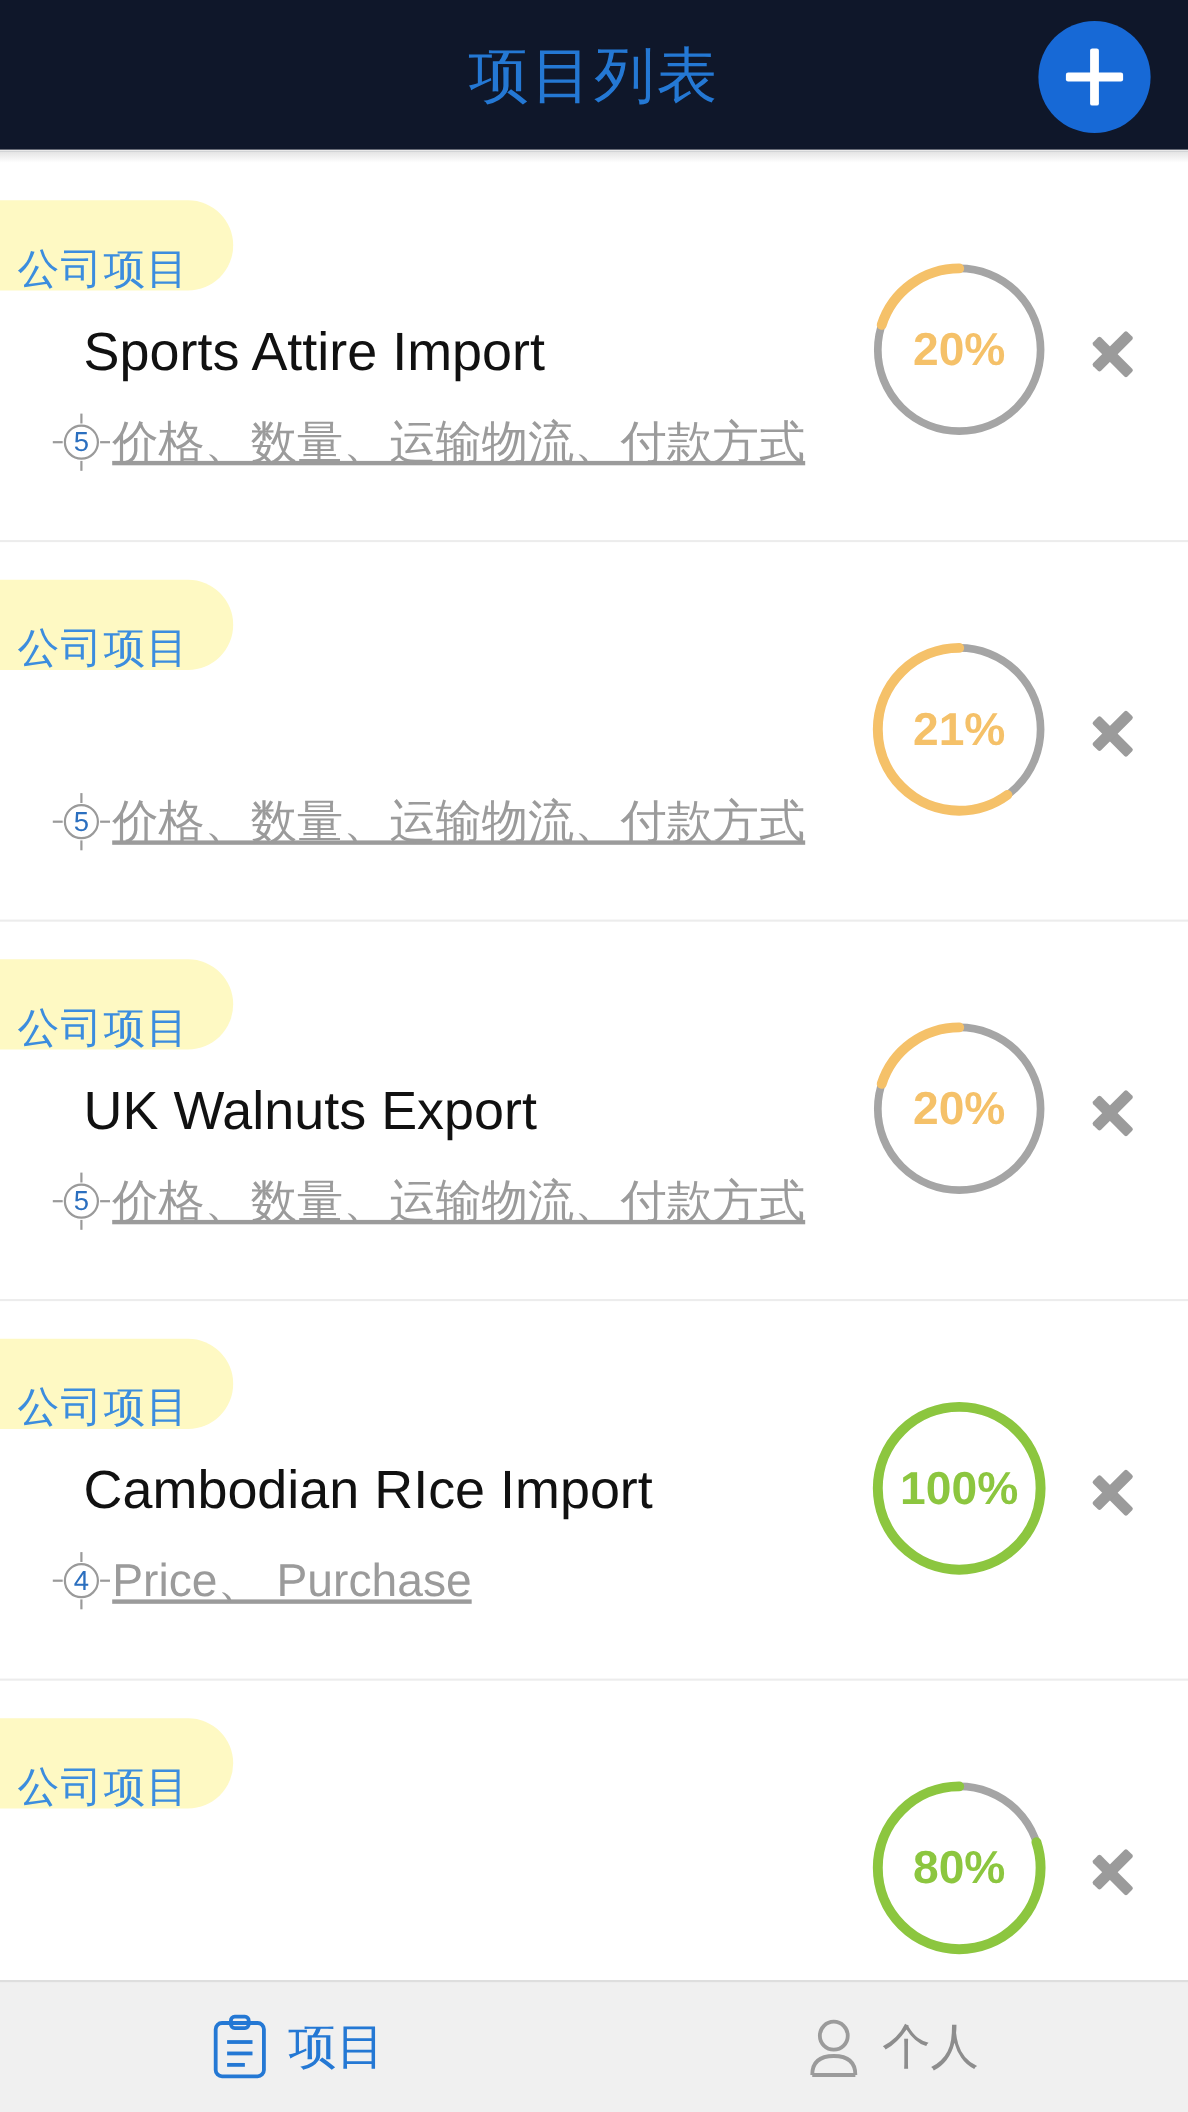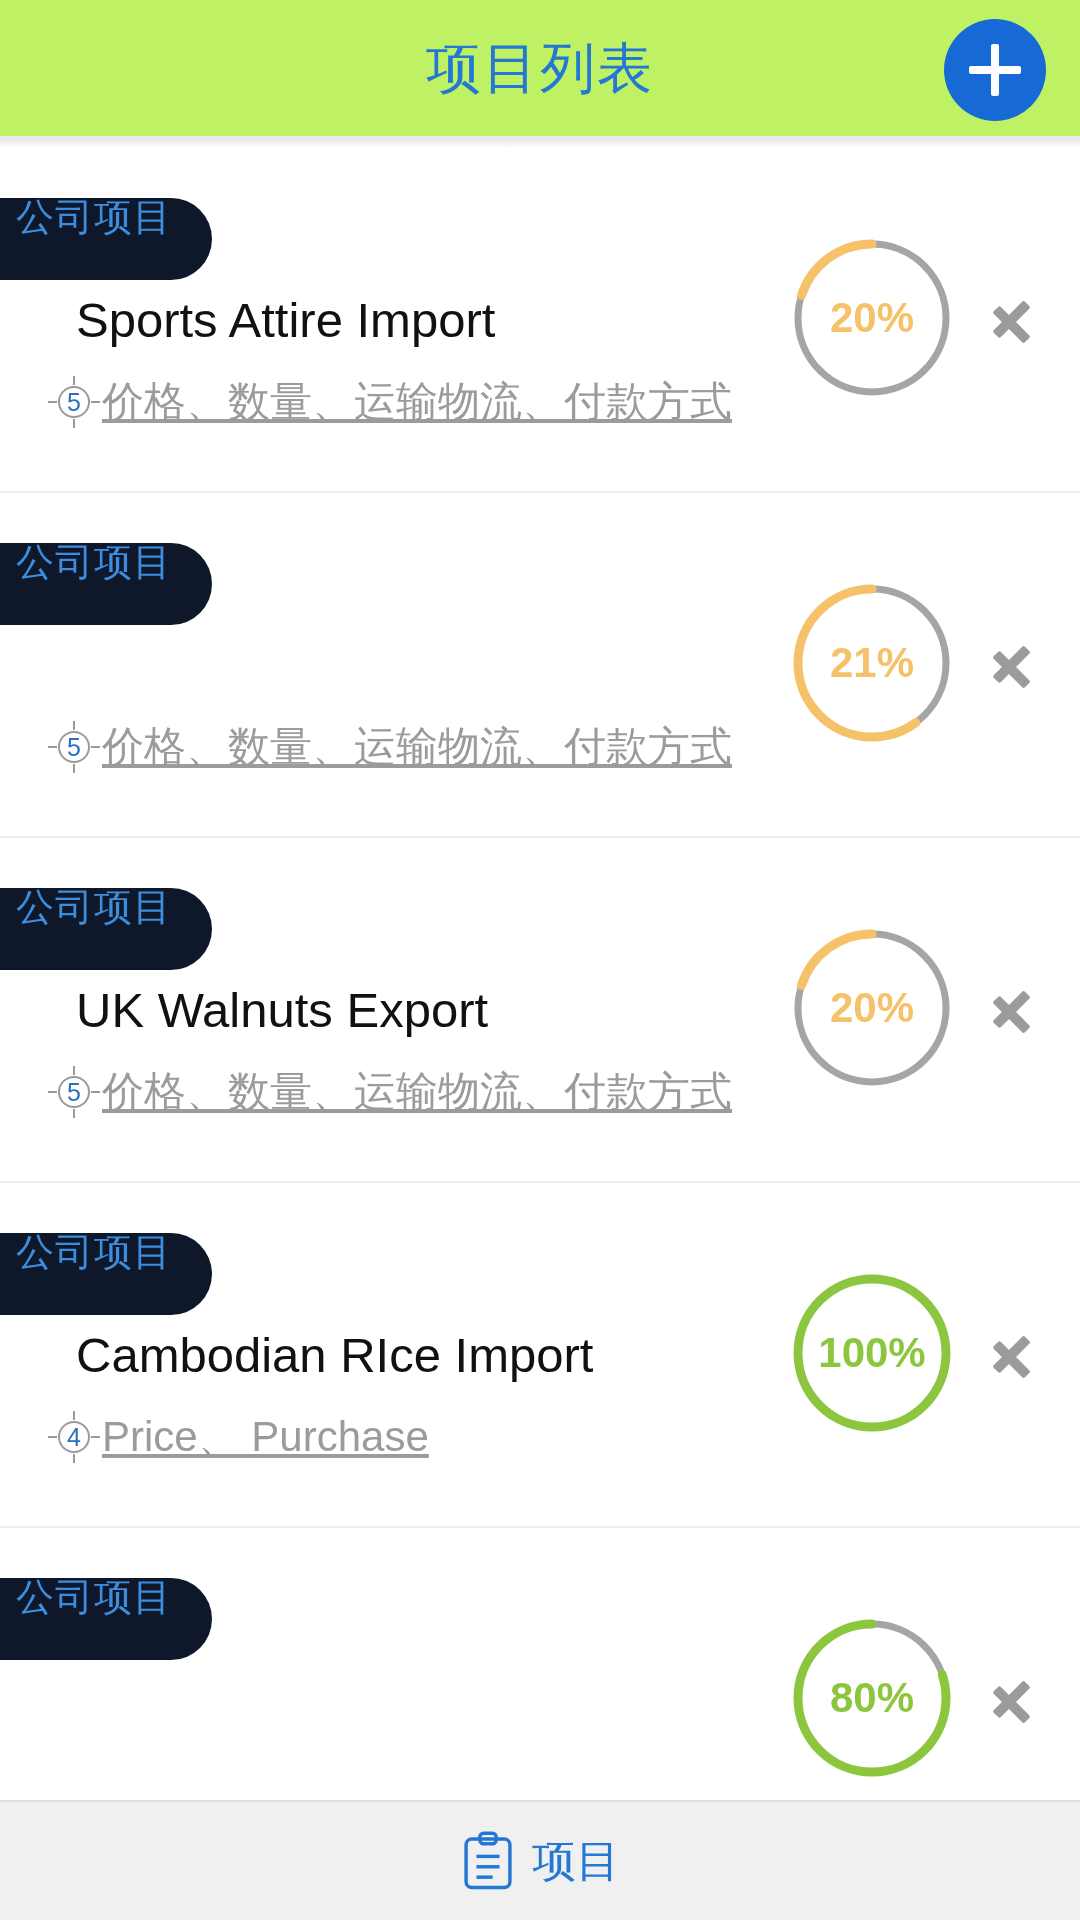--- a/index.html
+++ b/index.html
@@ -18,21 +18,21 @@
     height: 1920px;
     background: #f2f2f2;
     display: flex;
     flex-direction: column;
   }
 
   
   .header {
     position: relative;
     flex: 0 0 138px;
-    background: #bef264;
+    background: #0f172a;
     display: flex;
     align-items: center;
     justify-content: center;
     border-bottom: 2px solid #e9e9e9;
   }
   .header-title {
     font-size: 55px;
     color: #2478D4;
     font-weight: 400;
     letter-spacing: 2px;
@@ -87,26 +87,25 @@
     overflow: hidden;
   }
 
   
   .tag {
     position: absolute;
     left: 0;
     top: 34px;
     height: 82px;
     padding: 0 40px 0 16px;
-    background: #0f172a;
+    background: #fef9c3;
     border-top-right-radius: 42px;
     border-bottom-right-radius: 42px;
     display: flex;
-    align-items: flex-start;
-    margin-top: 16px;
+    align-items: flex-end;
   }
   .tag-text {
     font-size: 38px;
     color: #3C8DDE;
     letter-spacing: 1px;
     line-height: 1;
   }
 
   .item-title {
     position: absolute;
@@ -372,15 +371,23 @@
         <rect x="5" y="7" width="38" height="42" rx="5" fill="none" stroke="#2478D4" stroke-width="3"></rect>
         <rect x="17" y="2" width="14" height="9" rx="3" fill="none" stroke="#2478D4" stroke-width="3"></rect>
         <line x1="14" y1="22" x2="34" y2="22" stroke="#2478D4" stroke-width="3"></line>
         <line x1="14" y1="31" x2="34" y2="31" stroke="#2478D4" stroke-width="3"></line>
         <line x1="14" y1="40" x2="28" y2="40" stroke="#2478D4" stroke-width="3"></line>
       </svg>
       <span class="tab-label">项目</span>
     </div>
 
 
+    <div class="tab">
+      <svg class="tab-icon" viewBox="0 0 48 52">
+        <circle cx="24" cy="17" r="11" fill="none" stroke="#9b9b9b" stroke-width="3"></circle>
+        <path d="M7 48 Q7 33 24 33 Q41 33 41 48" fill="none" stroke="#9b9b9b" stroke-width="3"></path>
+        <line x1="7" y1="48" x2="41" y2="48" stroke="#9b9b9b" stroke-width="3"></line>
+      </svg>
+      <span class="tab-label">个人</span>
+    </div>
 
   </div>
 </div>
 
 </body></html>

